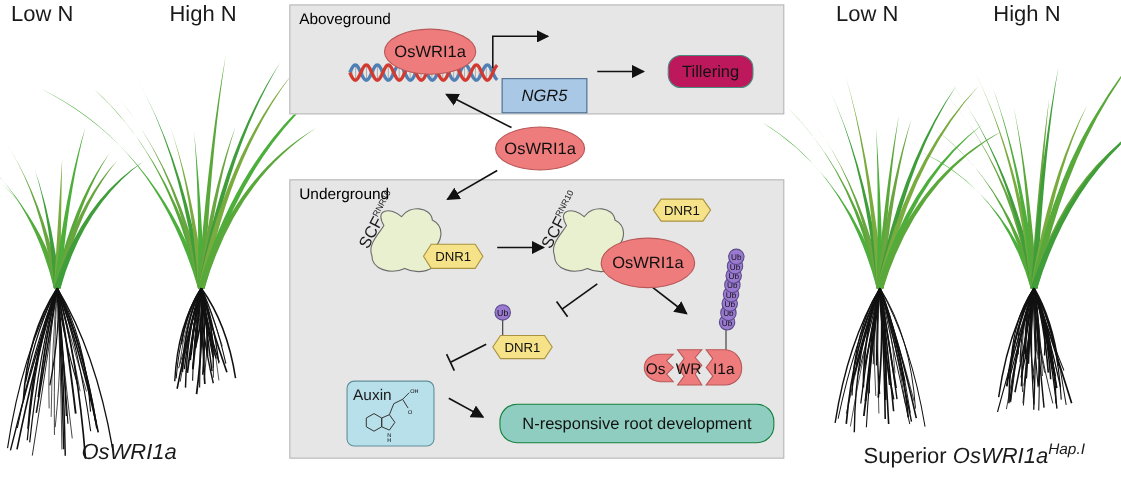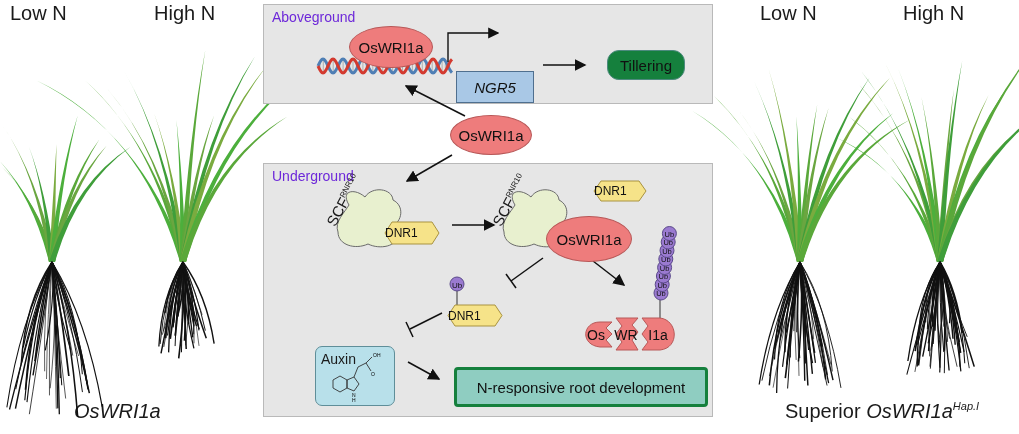--- a/index.html
+++ b/index.html
@@ -1,26 +1,26 @@
 <!DOCTYPE html>
 <html><head>
 <meta charset="utf-8">
 <style>
   html, body { margin:0; padding:0; background:#ffffff; }
   body { width:1019px; height:434px; position:relative; overflow:hidden;
          font-family:"Liberation Sans", sans-serif; color:#1a1a1a; }
   .lbl { position:absolute; font-size:20px; white-space:nowrap; }
   .it { font-style:italic; }
   .panel { position:absolute; background:#e6e6e6; border:1px solid #b9b9b9; }
-  .ptitle { position:absolute; left:8px; top:4px; font-size:14px; color:#6d28d9; }
+  .ptitle { position:absolute; left:8px; top:4px; font-size:14px; color:#000000; }
   .ell { position:absolute; background:#ee7c7c; border:1px solid #b85858; border-radius:50%;
          display:flex; align-items:center; justify-content:center; font-size:15px; color:#111; }
   .box { position:absolute; display:flex; align-items:center; justify-content:center; font-size:15px; color:#111; }
   svg { position:absolute; left:0; top:0; overflow:visible; }
-  .hex { position:absolute; display:flex; align-items:center; font-size:12px; color:#111; }
+  .hex { position:absolute; display:flex; align-items:center; justify-content:center; font-size:12px; color:#111; }
   .hex svg { position:absolute; left:0; top:0; }
   .hex span { position:relative; }
 </style>
 </head>
 <body>
 
 <div class="lbl" style="left:10px;top:2px;">Low N</div>
 <div class="lbl" style="left:154px;top:2px;">High N</div>
 <div class="lbl it" style="left:74px;top:400px;">OsWRI1a</div>
 
@@ -250,21 +250,21 @@
       <path d="M940,262 Q960.6279738422888,304.4664814814815 969.2520729945746,368.16620370370373" stroke="#111" fill="none" stroke-width="0.89"></path>
       <path d="M940,262 Q956.6652826073076,290.33574074074073 962.3054394430728,332.83935185185186" stroke="#111" fill="none" stroke-width="1.70"></path>
       <path d="M940,262 Q954.8511875605983,303.84944444444443 974.24134416979,366.62361111111113" stroke="#111" fill="none" stroke-width="1.55"></path>
       <path d="M940,262 Q949.1530093254783,291.9409259259259 967.2094920695689,336.8523148148148" stroke="#111" fill="none" stroke-width="0.92"></path>
     </g>
 </svg>
 
 <div class="lbl" style="left:760px;top:2px;">Low N</div>
 <div class="lbl" style="left:903px;top:2px;">High N</div>
 <div class="lbl" style="left:785px;top:400px;">
-  <span>Superior </span><span class="it">OsWRI1a</span><sup class="it" style="font-size:11px;font-style:italic;">Hap.I</sup>
+  <span>Superior </span><span class="it">OsWRI1a</span><sup class="it" style="font-size:14px;font-style:italic;">Hap.I</sup>
 </div>
 
 <div class="panel" style="left:263px;top:4px;width:448px;height:98px;">
   <div class="ptitle">Aboveground</div>
 </div>
 
 <div class="panel" style="left:263px;top:163px;width:448px;height:252px;">
   <div class="ptitle">Underground</div>
 </div>
 
@@ -384,21 +384,21 @@
 </div>
 
 <div class="ell" style="left:349px;top:26px;width:82px;height:40px;">
   <span>OsWRI1a</span>
 </div>
 
 <div class="box it" style="left:456px;top:48px;width:76px;height:30px;background:#a9c8e6;border:1px solid #4f6f8f;margin-top:23px;">
   <span>NGR5</span>
 </div>
 
-<div class="box" style="left:607px;top:50px;width:76px;height:28px;background:#15803d;border:1px solid #4d8a7e;border-radius:12px;align-items:center;">
+<div class="box" style="left:607px;top:50px;width:76px;height:28px;background:#be185d;border:1px solid #4d8a7e;border-radius:12px;align-items:center;">
   <span>Tillering</span>
 </div>
 
 <div class="ell" style="left:450px;top:115px;width:80px;height:38px;">
   <span>OsWRI1a</span>
 </div>
 
 <div class="hex" style="left:385px;top:222px;width:54px;height:22px;">
   <svg width="54" height="22">
       <polygon points="7,0 47,0 54,11 47,22 7,22 0,11" fill="#f6e389" stroke="#a99340" stroke-width="1"></polygon>
@@ -431,15 +431,15 @@
     <line x1="42" y1="20" x2="50" y2="16" stroke="#333" stroke-width="0.9"></line>
     <line x1="50" y1="16" x2="56" y2="10" stroke="#333" stroke-width="0.9"></line>
     <line x1="50" y1="16" x2="55" y2="24" stroke="#333" stroke-width="0.9"></line>
     <text x="57" y="10" font-size="5" font-family="Liberation Sans, sans-serif">OH</text>
     <text x="55" y="29" font-size="5" font-family="Liberation Sans, sans-serif">O</text>
     <text x="36" y="50" font-size="5" font-family="Liberation Sans, sans-serif">N</text>
     <text x="36" y="55" font-size="5" font-family="Liberation Sans, sans-serif">H</text>
   </svg>
 </div>
 
-<div class="box" style="left:454px;top:367px;width:248px;height:34px;background:#8fcdc1;border:3px solid #15803d;border-radius:4px;text-align:center;">
+<div class="box" style="left:454px;top:367px;width:248px;height:34px;background:#8fcdc1;border:1px solid #15803d;border-radius:16px;text-align:center;">
   <span>N-responsive root development</span>
 </div>
 
 </body></html>

